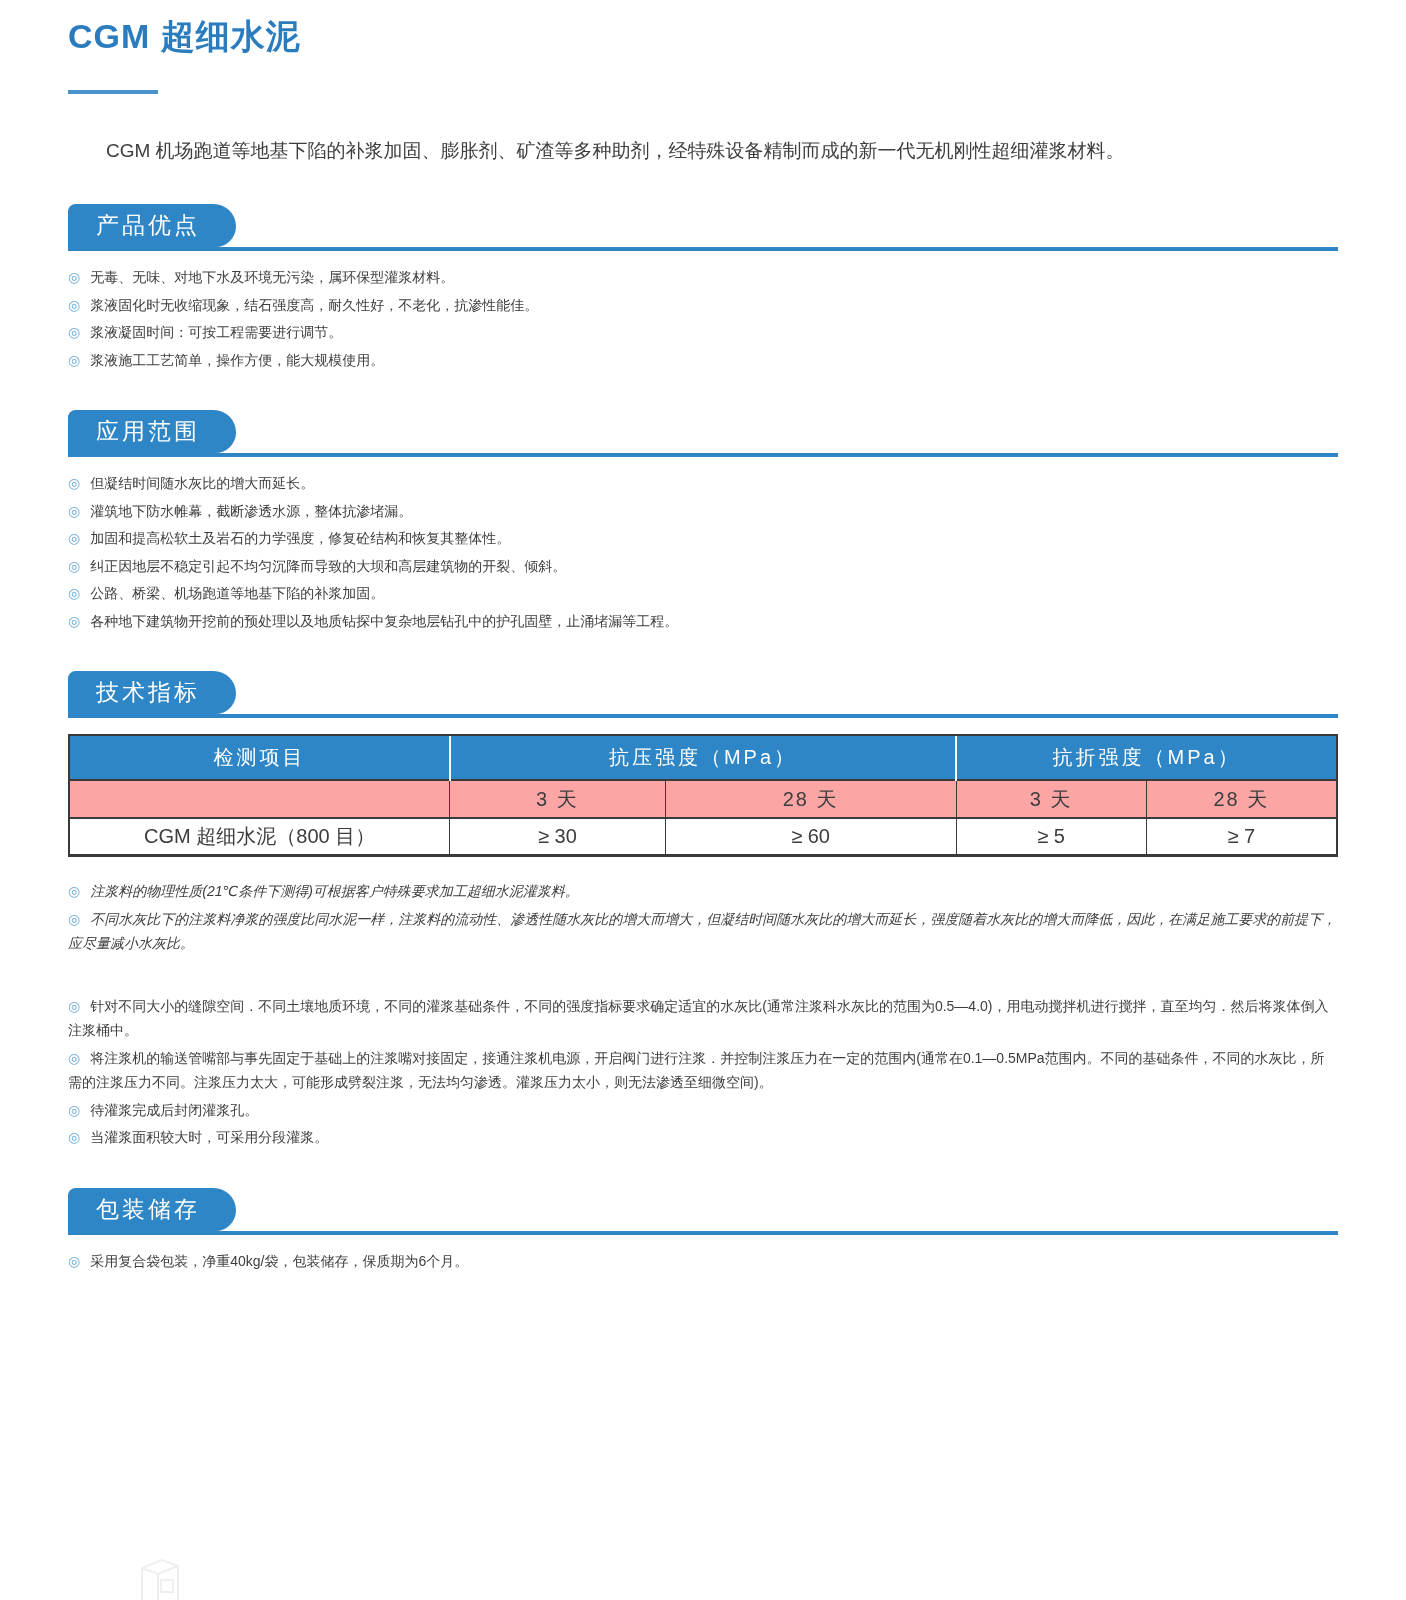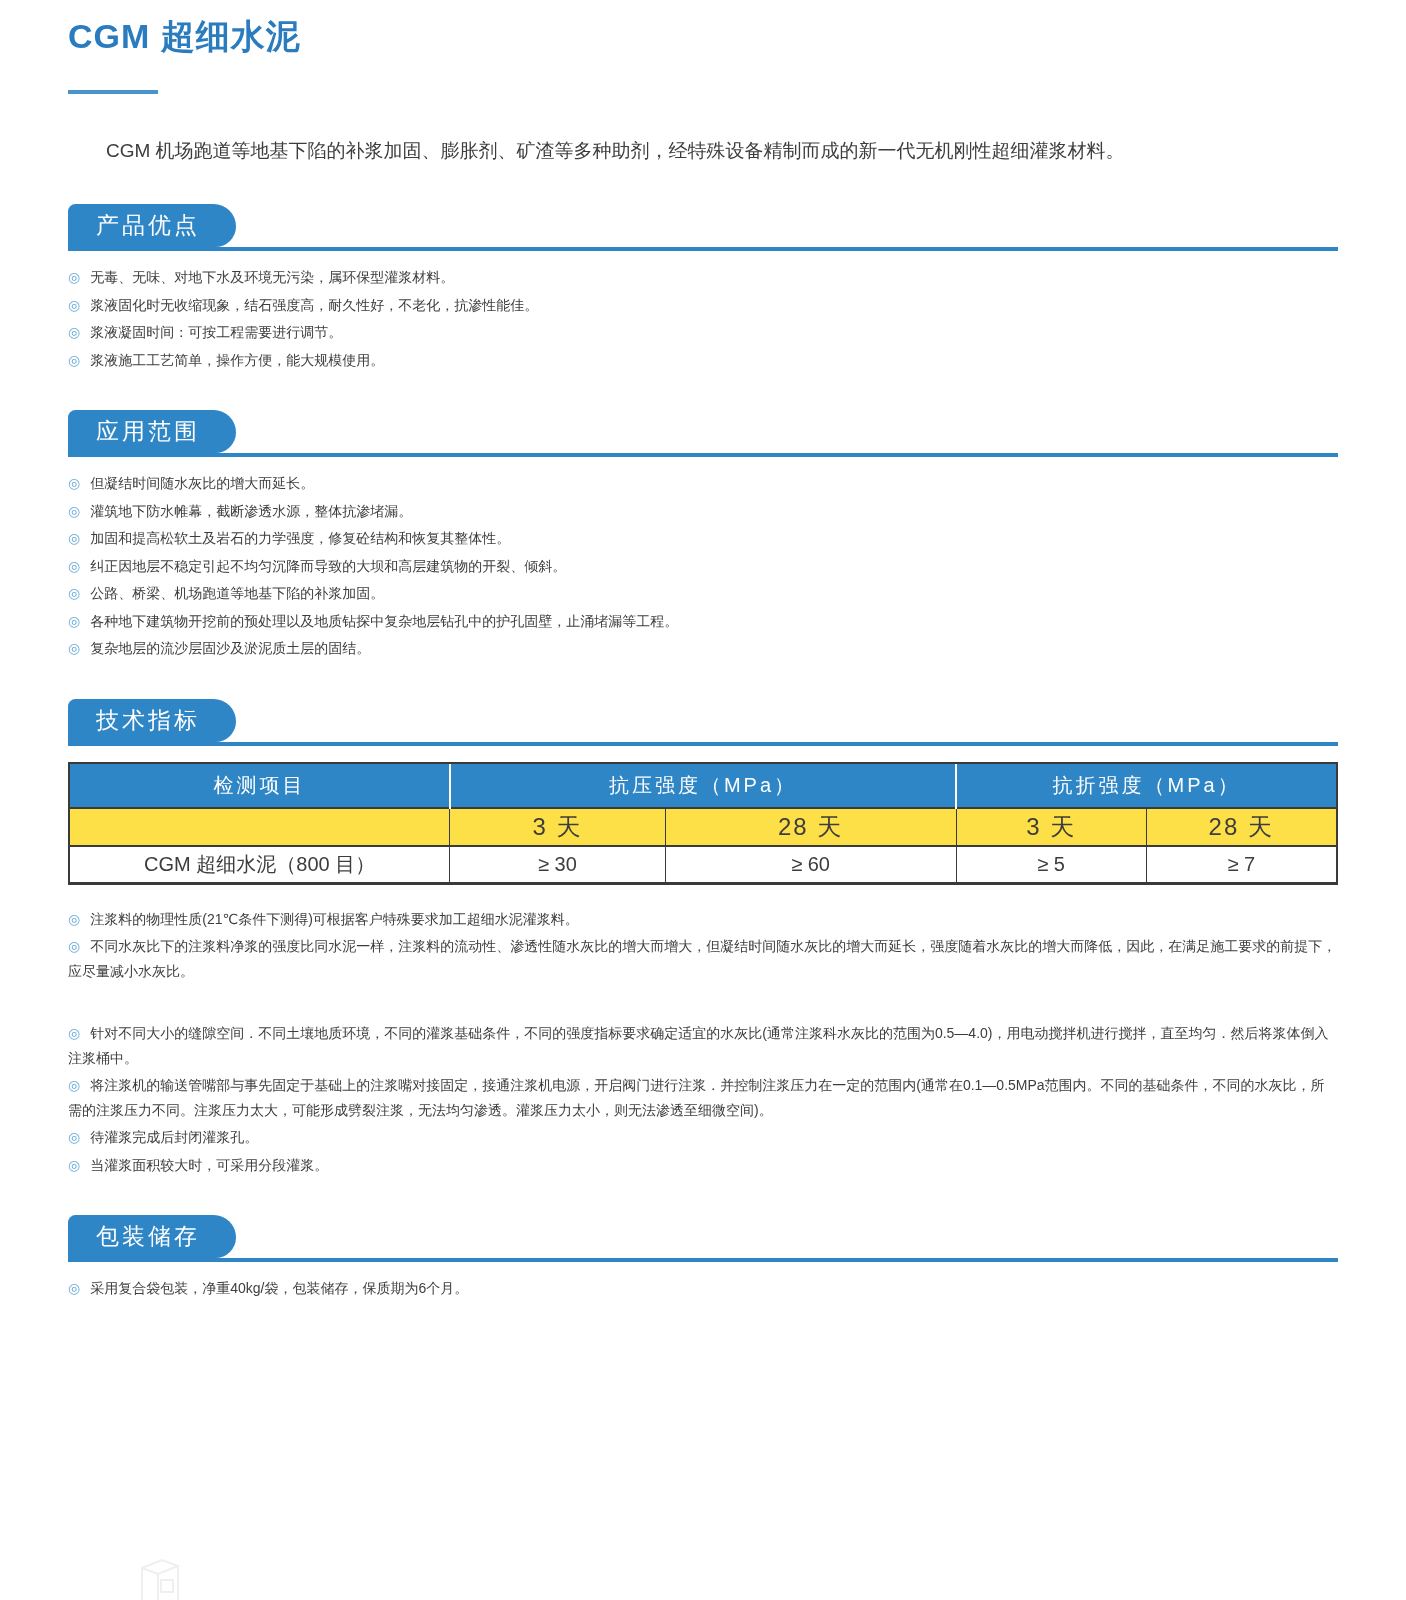--- a/index.html
+++ b/index.html
@@ -28,30 +28,30 @@
   .tbl-wrap{border:2px solid #3a3a3a;margin-top:16px;}
   table{width:100%;border-collapse:collapse;table-layout:fixed;}
   th,td{text-align:center;vertical-align:middle;padding:0;}
   tr.hd th{
     background:#2e86c6;color:#ffffff;font-weight:normal;font-size:20px;
     letter-spacing:3px;height:43px;border-left:2px solid #7f1d1d;border-right:2px solid #ffffff;
   }
   tr.hd th:first-child{border-left:none;text-align:center;}
   tr.hd th:last-child{border-right:none;}
   tr.sub td{
-    background:#fde047;font-size:24px;letter-spacing:2px;height:36px;
+    background:#fca5a5;font-size:20px;letter-spacing:2px;height:36px;
     border:1px solid #3a3a3a;border-top:2px solid #3a3a3a;
   }
   tr.dat td{
     background:#ffffff;font-size:20px;height:35px;
     border:1px solid #3a3a3a;border-top:2px solid #3a3a3a;
   }
   tr.sub td:first-child,tr.dat td:first-child{border-left:none;}
   tr.sub td:last-child,tr.dat td:last-child{border-right:none;}
-  ul.notes{margin-top:22px;}
+  ul.notes{margin-top:22px;font-style:italic;}
   .watermark{position:absolute;left:128px;bottom:-24px;opacity:.55;}
 </style>
 </head>
 <body>
 
 <div class="content">
 
   <h1 class="page-title">CGM 超细水泥</h1>
   <div class="title-underline"></div>
   <p class="intro">CGM 机场跑道等地基下陷的补浆加固、膨胀剂、矿渣等多种助剂，经特殊设备精制而成的新一代无机刚性超细灌浆材料。</p>
@@ -72,21 +72,20 @@
     <div class="sec-head">
       <span class="sec-tab">应用范围</span>
     </div>
     <ul class="bullets">
       <li><span class="bi">◎</span><span>但凝结时间随水灰比的增大而延长。</span></li>
       <li><span class="bi">◎</span><span>灌筑地下防水帷幕，截断渗透水源，整体抗渗堵漏。</span></li>
       <li><span class="bi">◎</span><span>加固和提高松软土及岩石的力学强度，修复砼结构和恢复其整体性。</span></li>
       <li><span class="bi">◎</span><span>纠正因地层不稳定引起不均匀沉降而导致的大坝和高层建筑物的开裂、倾斜。</span></li>
       <li><span class="bi">◎</span><span>公路、桥梁、机场跑道等地基下陷的补浆加固。</span></li>
       <li><span class="bi">◎</span><span>各种地下建筑物开挖前的预处理以及地质钻探中复杂地层钻孔中的护孔固壁，止涌堵漏等工程。</span></li>
-      <li><span class="bi">◎</span><span>复杂地层的流沙层固沙及淤泥质土层的固结。</span></li>
     </ul>
   </section>
 
   <section class="sec">
     <div class="sec-head">
       <span class="sec-tab">技术指标</span>
     </div>
 
     <div class="tbl-wrap">
       <table>

